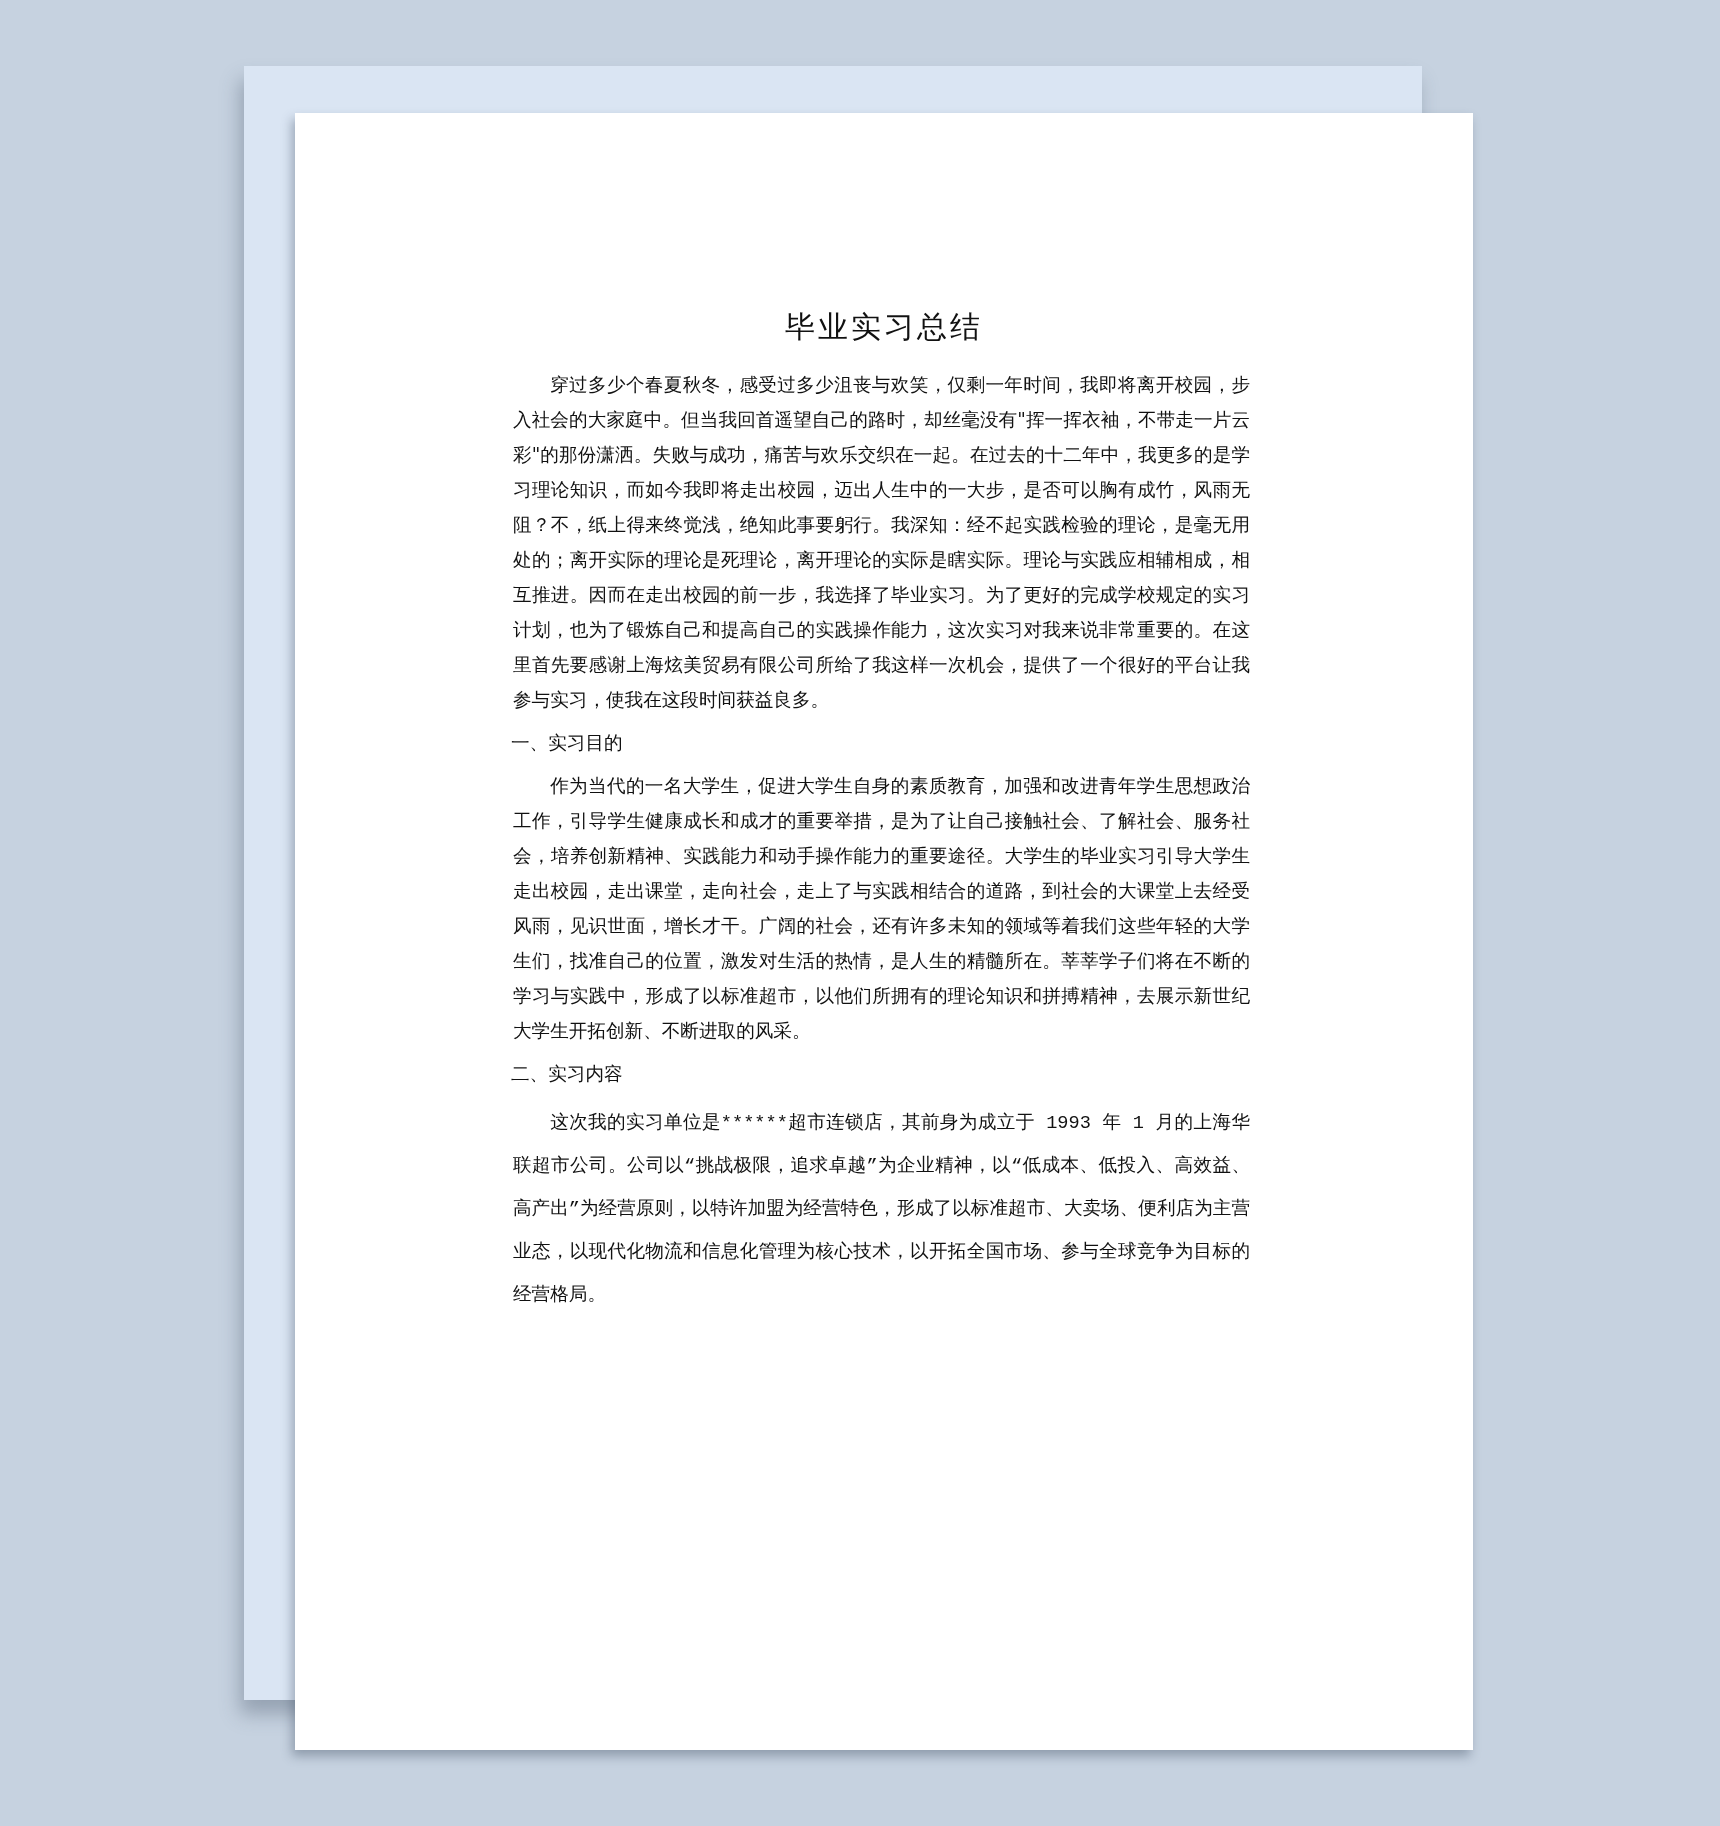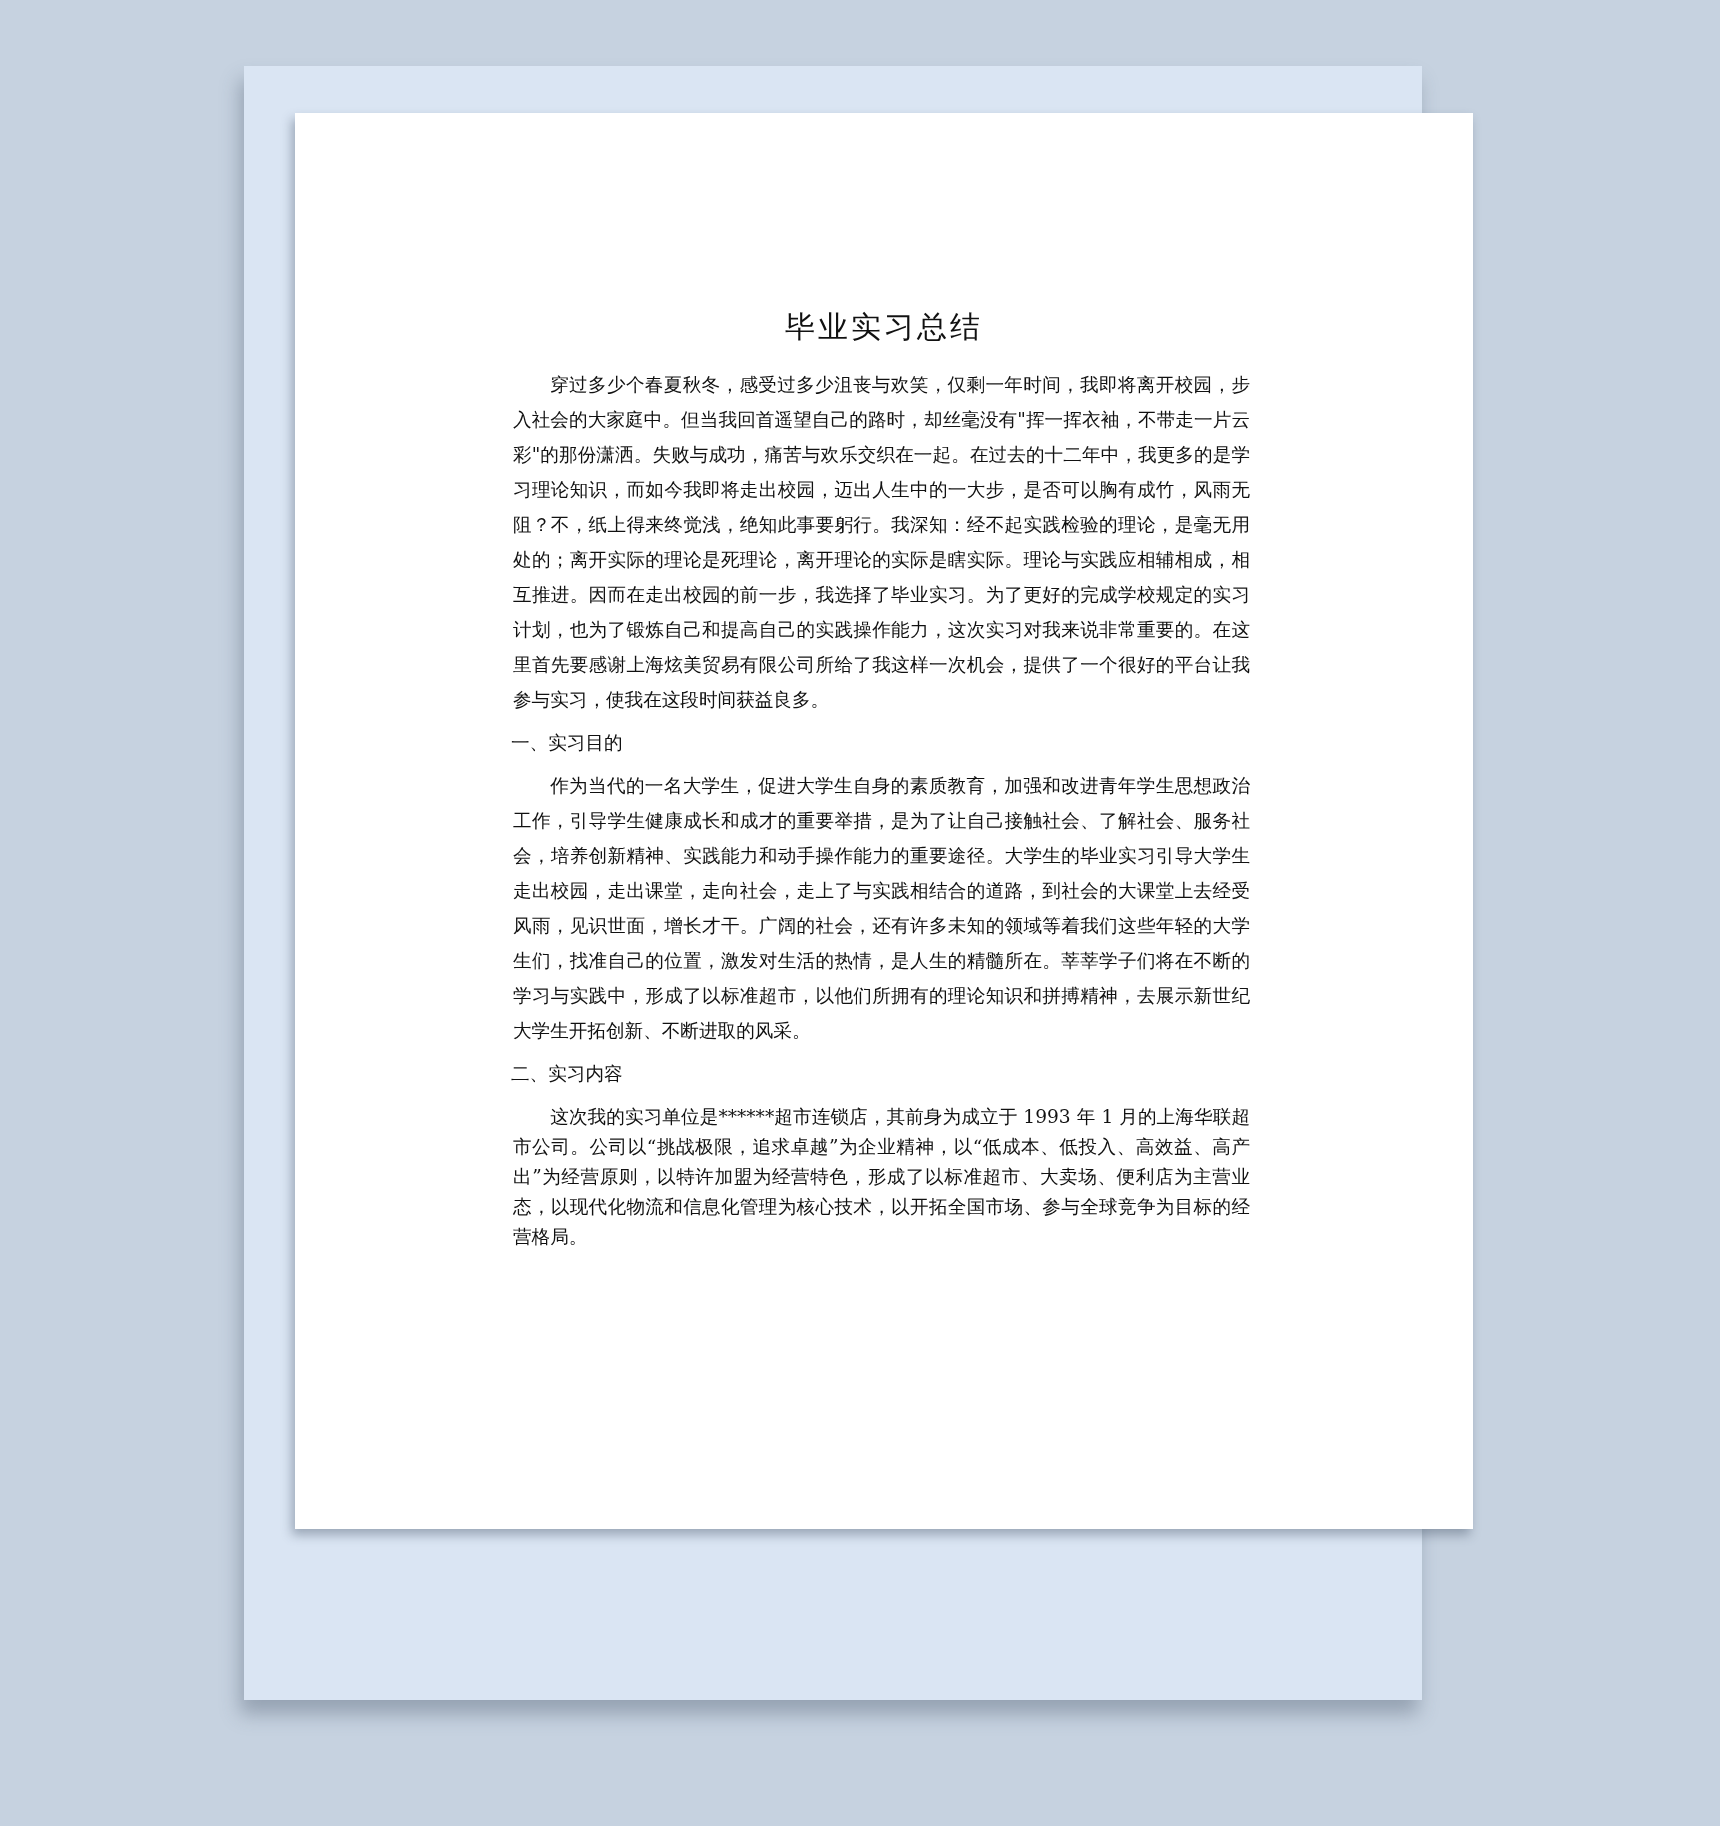--- a/index.html
+++ b/index.html
@@ -22,21 +22,21 @@
     width: 1178px;
     height: 1634px;
     background: #dae5f3;
     box-shadow: -4px 14px 18px rgba(60, 75, 95, 0.35);
   }
   .front-page {
     position: absolute;
     left: 295px;
     top: 113px;
     width: 1178px;
-    height: 1416px;
+    height: 1637px;
     background: #ffffff;
     box-shadow: -3px 6px 10px rgba(60, 75, 95, 0.40);
   }
   .doc-title {
     position: absolute;
     left: 0;
     right: 0;
     top: 194px;
     text-align: center;
     font-size: 30px;
@@ -58,23 +58,24 @@
   .para {
     margin: 8px;
     text-indent: 2em;
     text-align: justify;
   }
   .heading {
     margin: 6px;
     text-indent: 0;
   }
   .para.wide {
-    line-height: 30px;
+    line-height: 43px;
     padding-top: 3px;
     padding-bottom: 2px;
+    font-family: Liberation Mono, monospace;
   }
 </style>
 </head>
 <body>
 
 <div class="back-page"></div>
 
 <div class="front-page">
   <h1 class="doc-title">毕业实习总结</h1>
 

